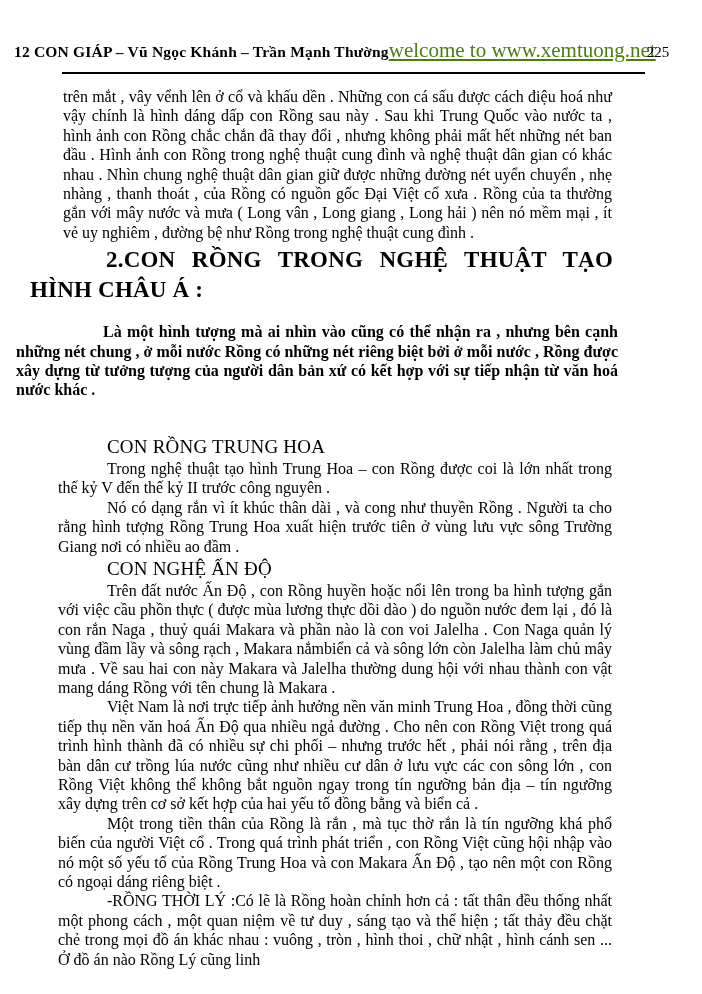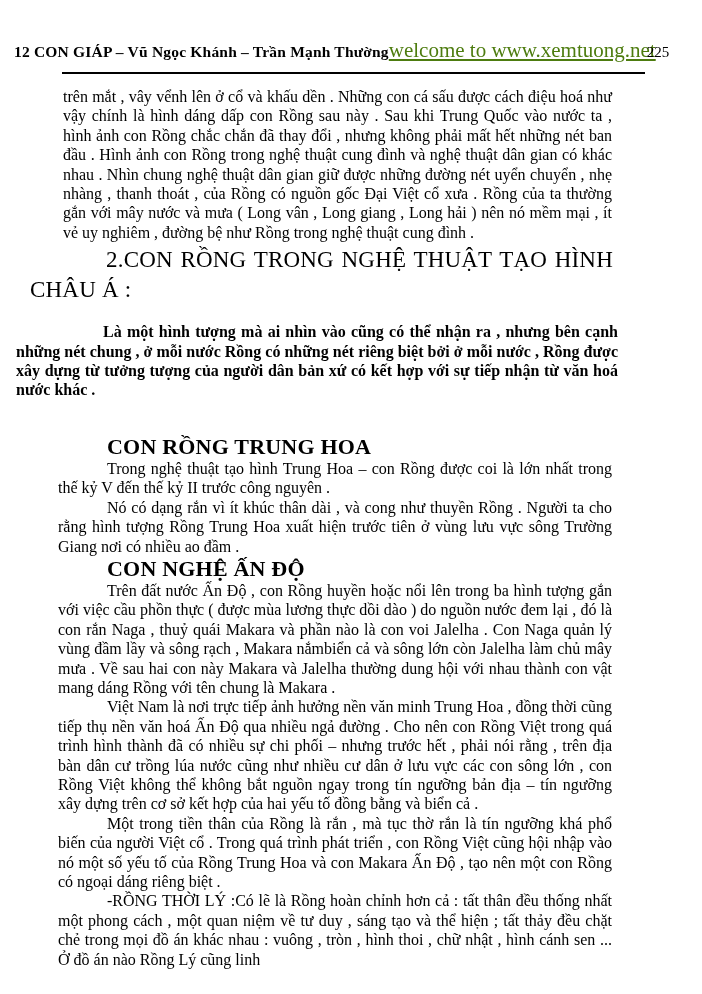--- a/index.html
+++ b/index.html
@@ -61,35 +61,35 @@
     margin: 0 57px 0 58px;
     text-indent: 49px;
   }
   .para.intro {
     margin-left: 63px;
     text-indent: 0;
   }
   .main-heading {
     font-size: 23px;
     line-height: 30px;
-    font-weight: normal;
+    font-weight: bold;
     margin: 3px 56px 0 30px;
     text-indent: 76px;
     text-align: justify;
     letter-spacing: 0.2px;
   }
   .para.overview {
     margin: 17px 51px 0 16px;
     text-indent: 87px;
     font-weight: bold;
   }
   .sub-heading {
-    font-size: 22px;
+    font-size: 19px;
     line-height: 22px;
-    font-weight: bold;
+    font-weight: normal;
     margin: 12px 0 1px 107px;
     letter-spacing: 0.2px;
   }
   .sub-heading.first {
     margin-top: 36px;
   }
   .sub-heading.tight {
     margin-top: 2px;
   }
   .sub-heading.spaced {

